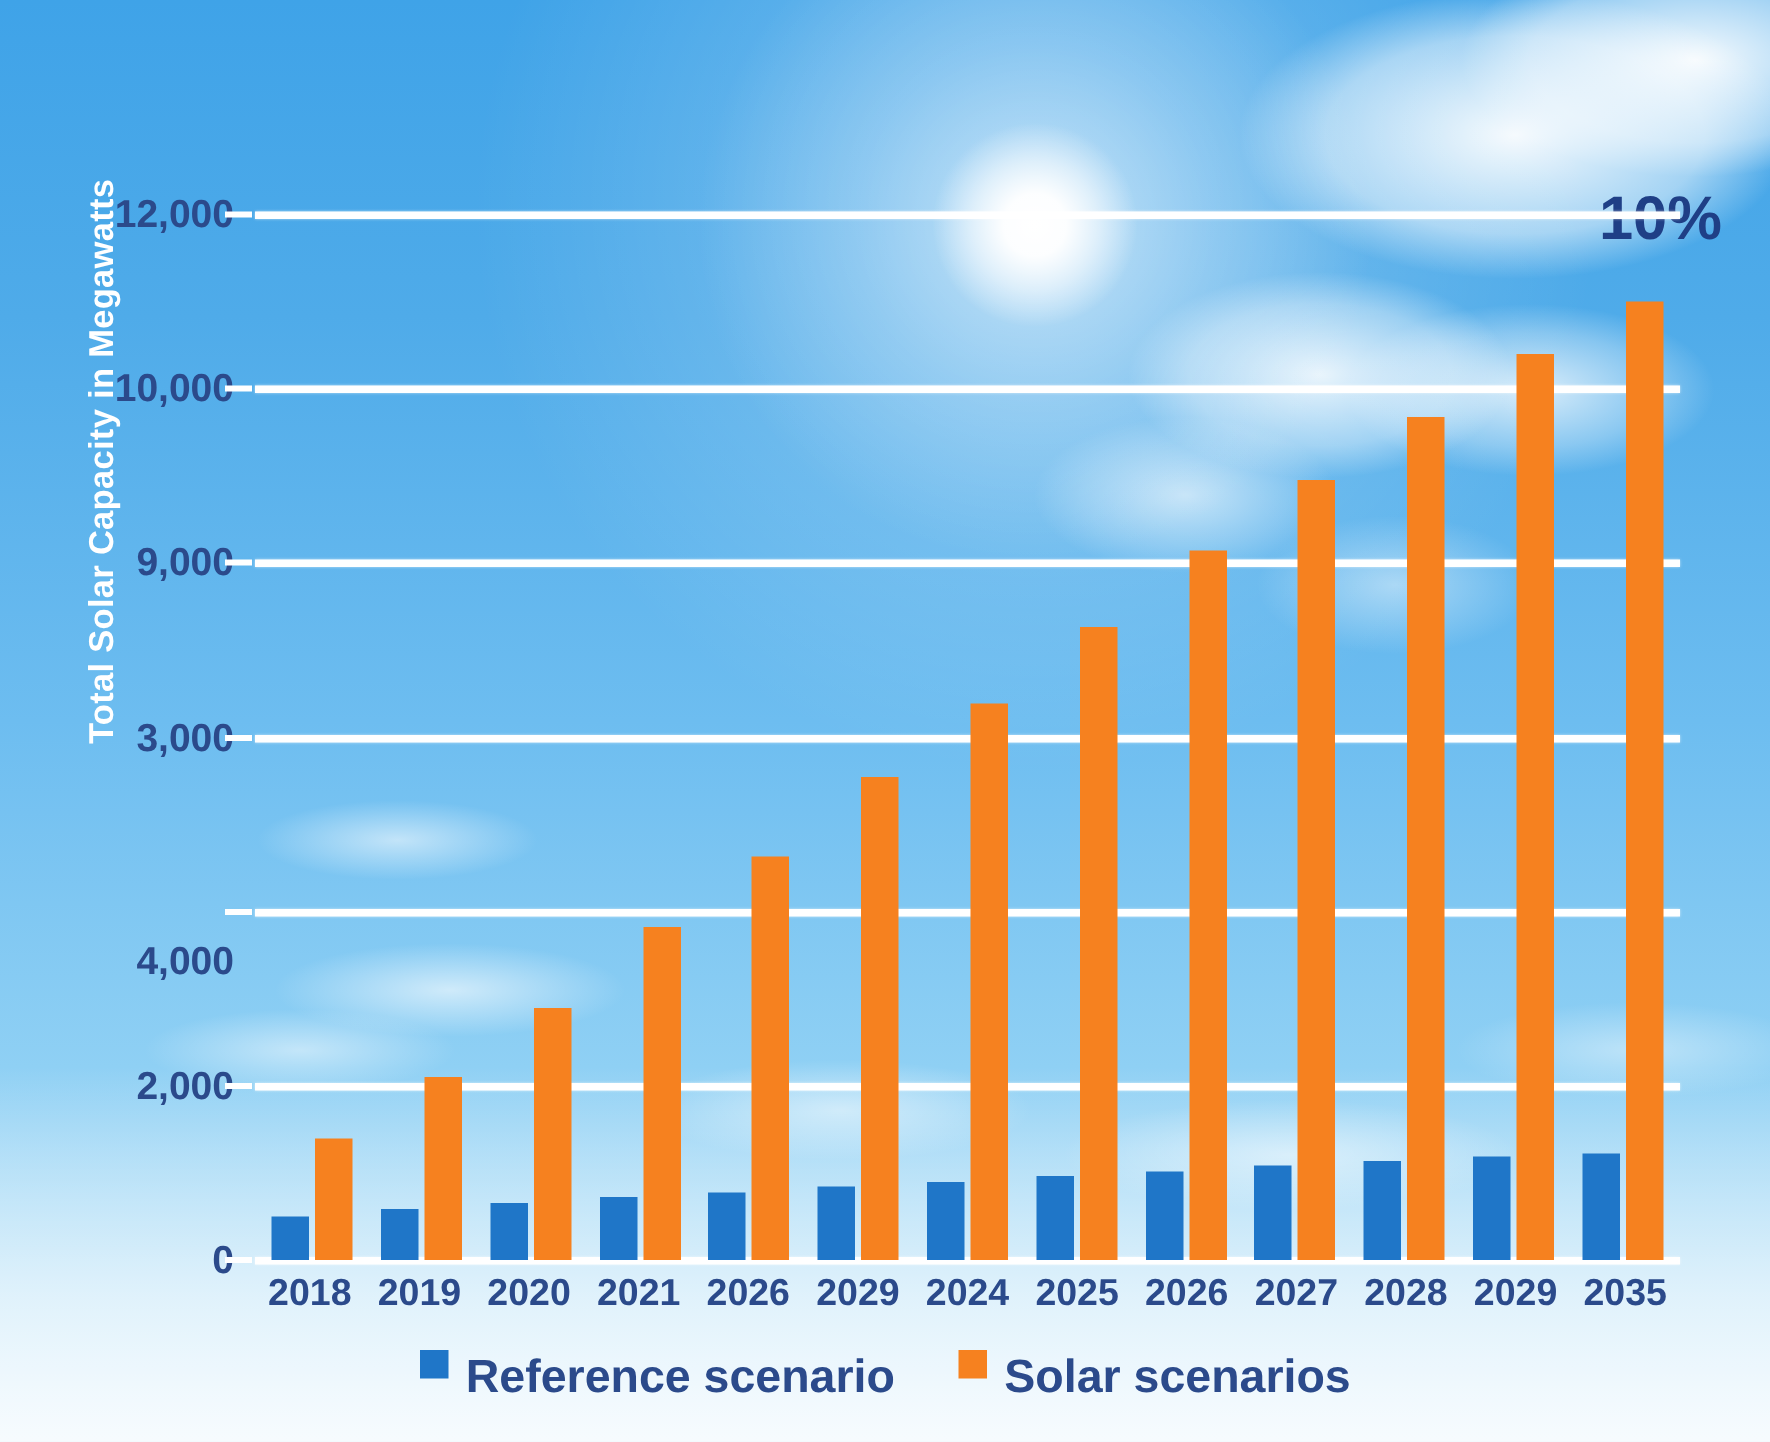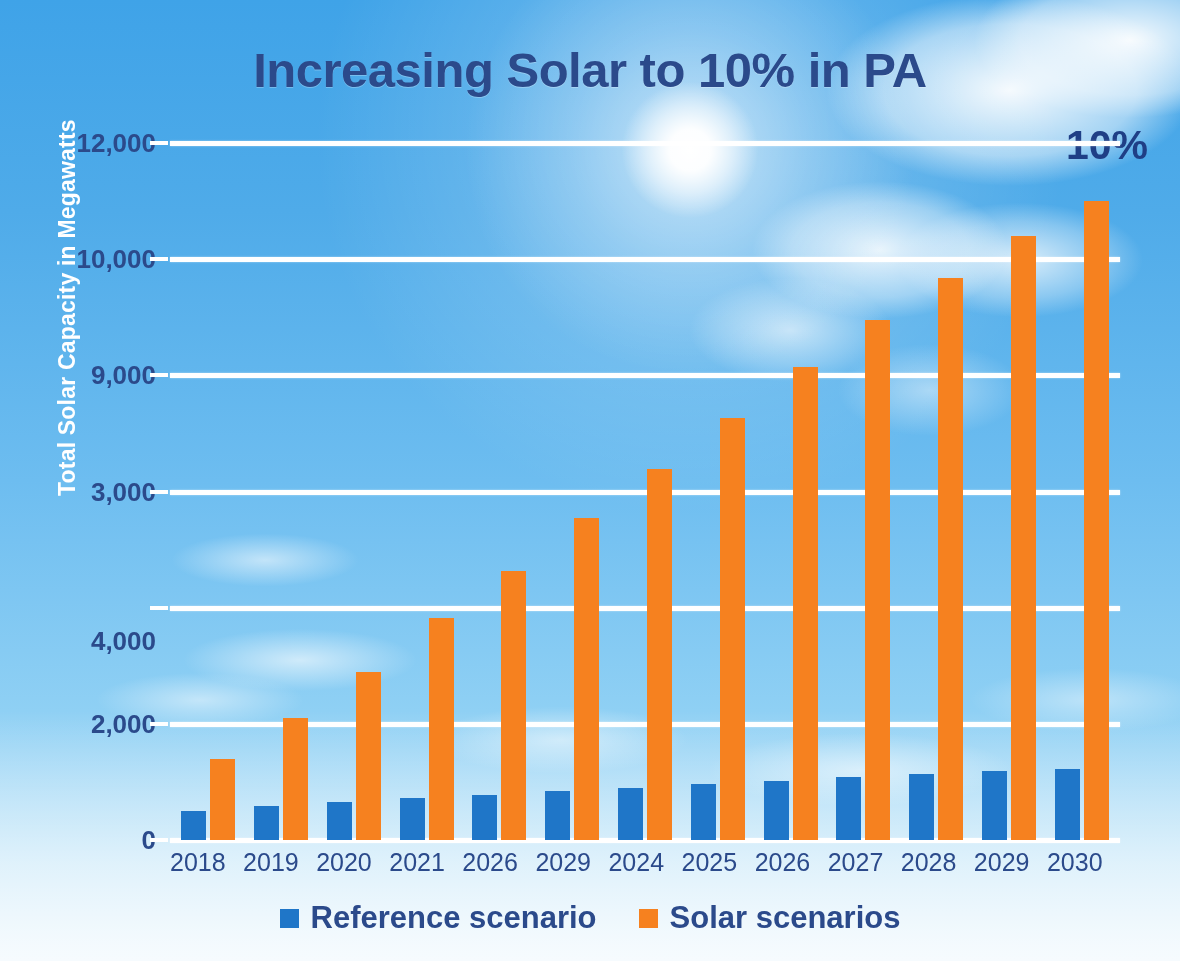--- a/index.html
+++ b/index.html
@@ -116,42 +116,41 @@
   .bar{width:25px;}
   .bar.ref{background:#1f76c8;}
   .bar.sol{background:#f6811f;}
 
   .xlabels{
     position:absolute;
     left:170px;top:848px;width:950px;
     display:flex;
   }
   .xlabel{
-    flex:1 1 0;text-align:left;
-    color:#2b4a8b;font-size:25px;font-weight:normal;
+    flex:1 1 0;text-align:center;
+    color:#2b4a8b;font-size:25px;font-weight:bold;
   }
 
   .legend{
     position:absolute;left:0;right:0;top:900px;
     display:flex;justify-content:center;align-items:center;gap:42px;
   }
-  .legend-item{display:flex;align-items:center;gap:12px;}
+  .legend-item{display:flex;align-items:flex-start;gap:12px;}
   .legend-swatch{width:19px;height:19px;display:block;}
   .legend-swatch.ref{background:#1f76c8;}
   .legend-swatch.sol{background:#f6811f;}
   .legend-text{color:#2b4a8b;font-size:31px;font-weight:bold;}
 </style>
 </head>
 <body>
 
 <div id="sky"></div>
 
 <div id="chart">
 
-  <div class="title">Increasing Solar to 10% in PA</div>
 
   <div class="annot-10pct">10%</div>
 
   <div class="ylabel-wrap">
     <div class="ylabel">Total Solar Capacity in Megawatts</div>
   </div>
 
   <div id="plot">
     <div id="gridlines">
         <div class="gridline" style="top: -2px;"></div>
@@ -241,21 +240,21 @@
       <div class="xlabel">2020</div>
       <div class="xlabel">2021</div>
       <div class="xlabel">2026</div>
       <div class="xlabel">2029</div>
       <div class="xlabel">2024</div>
       <div class="xlabel">2025</div>
       <div class="xlabel">2026</div>
       <div class="xlabel">2027</div>
       <div class="xlabel">2028</div>
       <div class="xlabel">2029</div>
-      <div class="xlabel">2030</div>
+      <div class="xlabel">2035</div>
     </div>
 
   <div class="legend">
     <div class="legend-item">
       <span class="legend-swatch ref"></span>
       <span class="legend-text">Reference scenario</span>
     </div>
     <div class="legend-item">
       <span class="legend-swatch sol"></span>
       <span class="legend-text">Solar scenarios</span>

